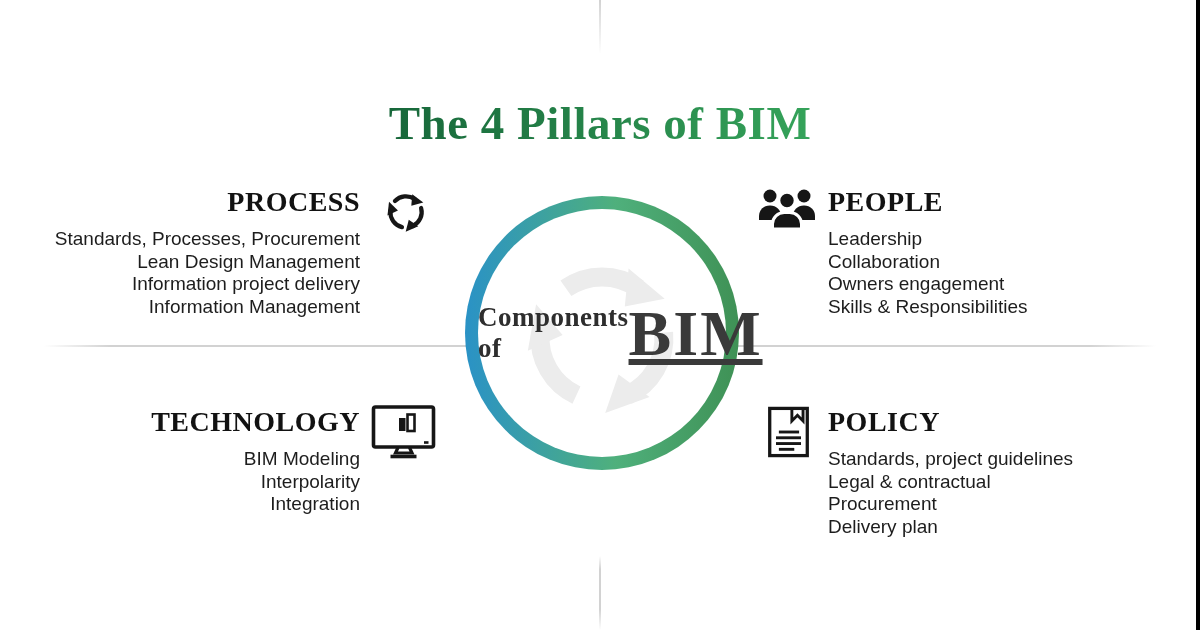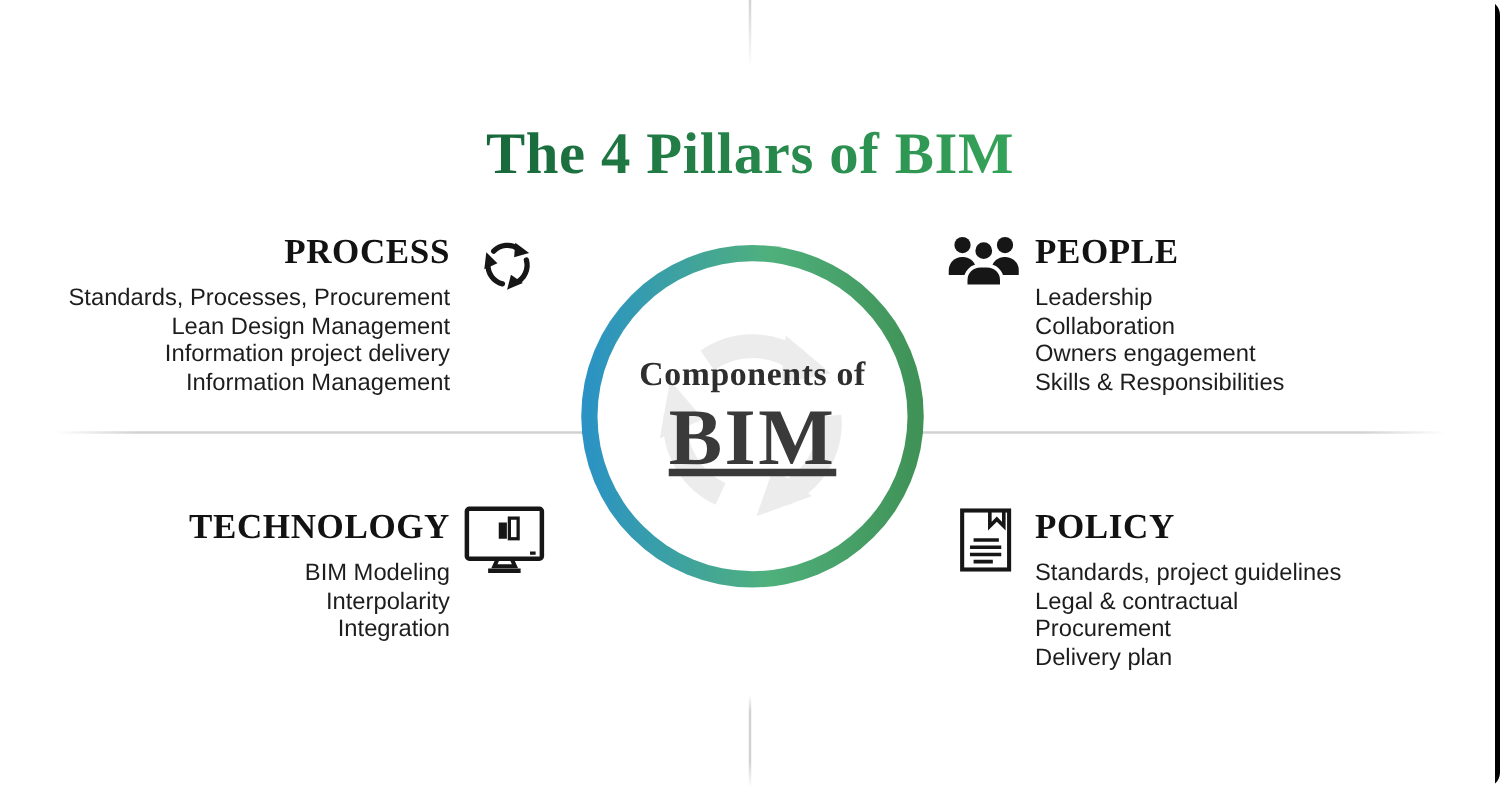--- a/index.html
+++ b/index.html
@@ -1,18 +1,18 @@
 <!DOCTYPE html>
 <html style="--title_dark: #17673a; --title_light: #35a35a; --ring_blue: #2a92c6; --ring_green: #3f9155; --heading_black: #121212; --body_black: #1d1d1d; --center_text: #2e2e2e; --center_bim: #3a3a3a; --divider_gray: #d2d2d2; --watermark_gray: #ececec; --icon_black: #161616;"><head>
 <meta charset="utf-8">
 <style>
   html,body { margin:0; padding:0; background:#fff; }
   .canvas {
     position:relative; width:1200px; height:630px; background:#ffffff;
-    overflow:hidden; font-family:"Liberation Sans", sans-serif;border-radius:12px;
+    overflow:hidden; font-family:"Liberation Sans", sans-serif;
   }
 
   
   .div-v-top {
     position:absolute; left:599px; top:0; width:2px; height:54px; z-index:1;
     background:linear-gradient(to bottom, var(--divider_gray,#d2d2d2), rgba(210,210,210,0));
   }
   .div-v-bottom {
     position:absolute; left:599px; top:556px; width:2px; height:74px; z-index:1;
     background:linear-gradient(to bottom, rgba(210,210,210,0), var(--divider_gray,#d2d2d2) 18%, var(--divider_gray,#d2d2d2) 72%, rgba(210,210,210,0));
@@ -60,21 +60,21 @@
 
   
   .circle-outer {
     position:absolute; left:465px; top:196px; width:274px; height:274px;
     border-radius:50%; z-index:3;
     background:linear-gradient(90deg, var(--ring_blue,#2a92c6), #4fb07c 55%, var(--ring_green,#3f9155));
   }
   .circle-inner {
     position:absolute; left:13px; top:13px; right:13px; bottom:13px;
     border-radius:50%; background:#fff;
-    display:flex; flex-direction:column; align-items:center; justify-content:center;
+    display:flex; flex-direction:row; align-items:center; 
   }
   .watermark { position:absolute; left:50%; top:50%; transform:translate(-50%,-47%); }
   .c-line1 {
     position:relative; z-index:1; font-family:"Liberation Serif", serif; font-weight:bold;
     font-size:27px; color:var(--center_text,#2e2e2e); letter-spacing:0.5px;
   }
   .c-line2 {
     position:relative; z-index:1; font-family:"Liberation Serif", serif; font-weight:bold;
     font-size:64px; line-height:66px; color:var(--center_bim,#3a3a3a); letter-spacing:2px; margin-top:2px;text-decoration:underline;
   }

